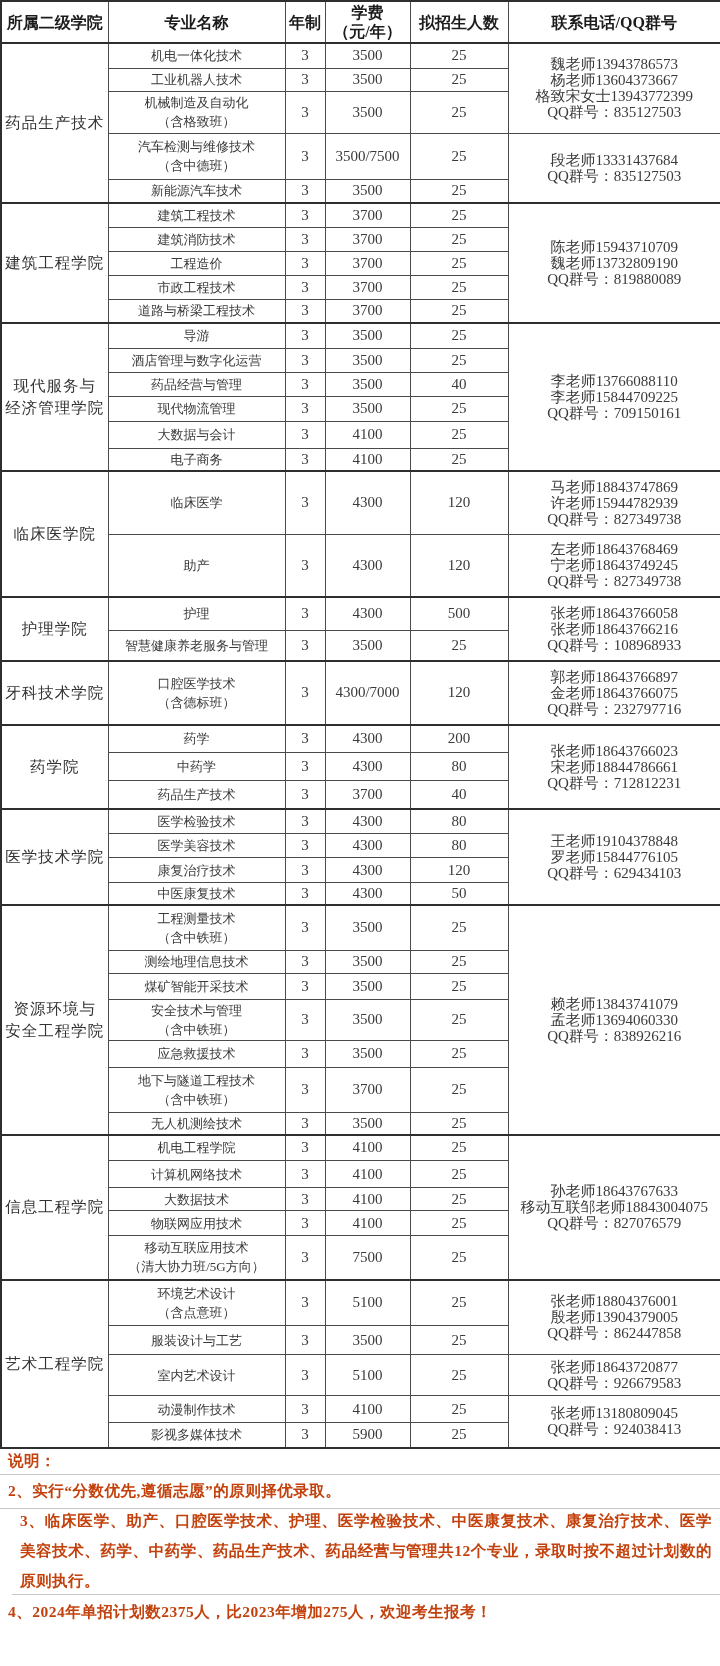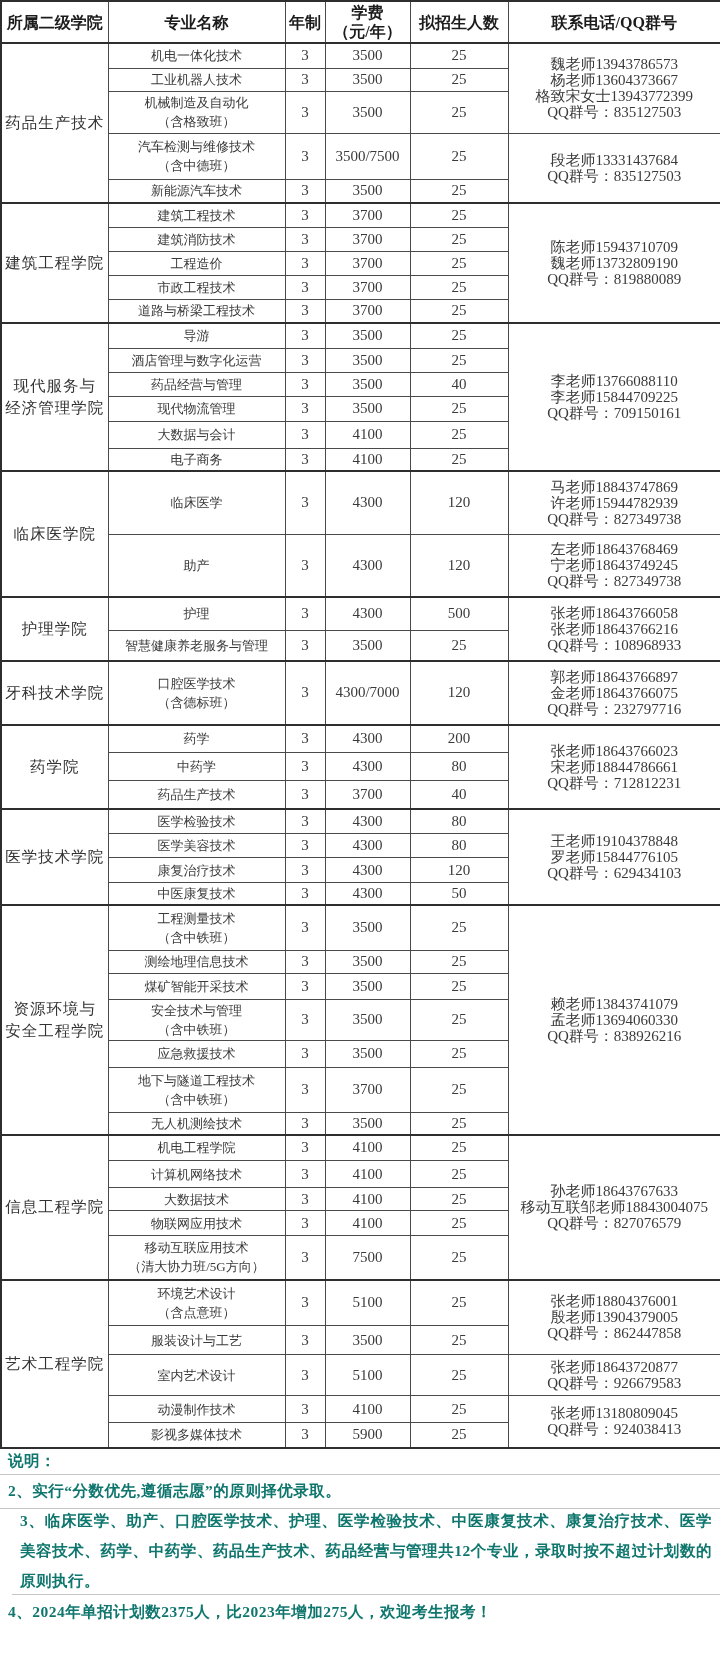--- a/index.html
+++ b/index.html
@@ -20,21 +20,21 @@
     white-space:pre-line;line-height:19px;
   }
   td.c{font-size:15.5px;color:#333;white-space:pre-line;line-height:22px;letter-spacing:1px;}
   td.m{font-size:13px;white-space:pre-line;line-height:19px;}
   td.y,td.t,td.e{font-size:15px;}
   td.k{font-size:15px;white-space:pre-line;line-height:16px;}
   tr.gs>td{border-top:2px solid #2e2e2e;}
   .notes{width:720px;}
   .note{
     box-sizing:border-box;padding:2px 8px;display:flex;align-items:center;
-    font-weight:bold;color:#0f766e;font-size:15.5px;
+    font-weight:bold;color:#c2410c;font-size:15.5px;
     border-bottom:1px solid #c6c6c6;letter-spacing:0.5px;
   }
   .note-title{height:26px;}
   .note-1{height:36px;}
   .note-2{height:34px;}
   .note-3{height:86px;line-height:30px;text-align:justify;margin-left:12px;}
   .note-4{height:36px;border-bottom:none;}
 </style>
 </head>
 <body>

